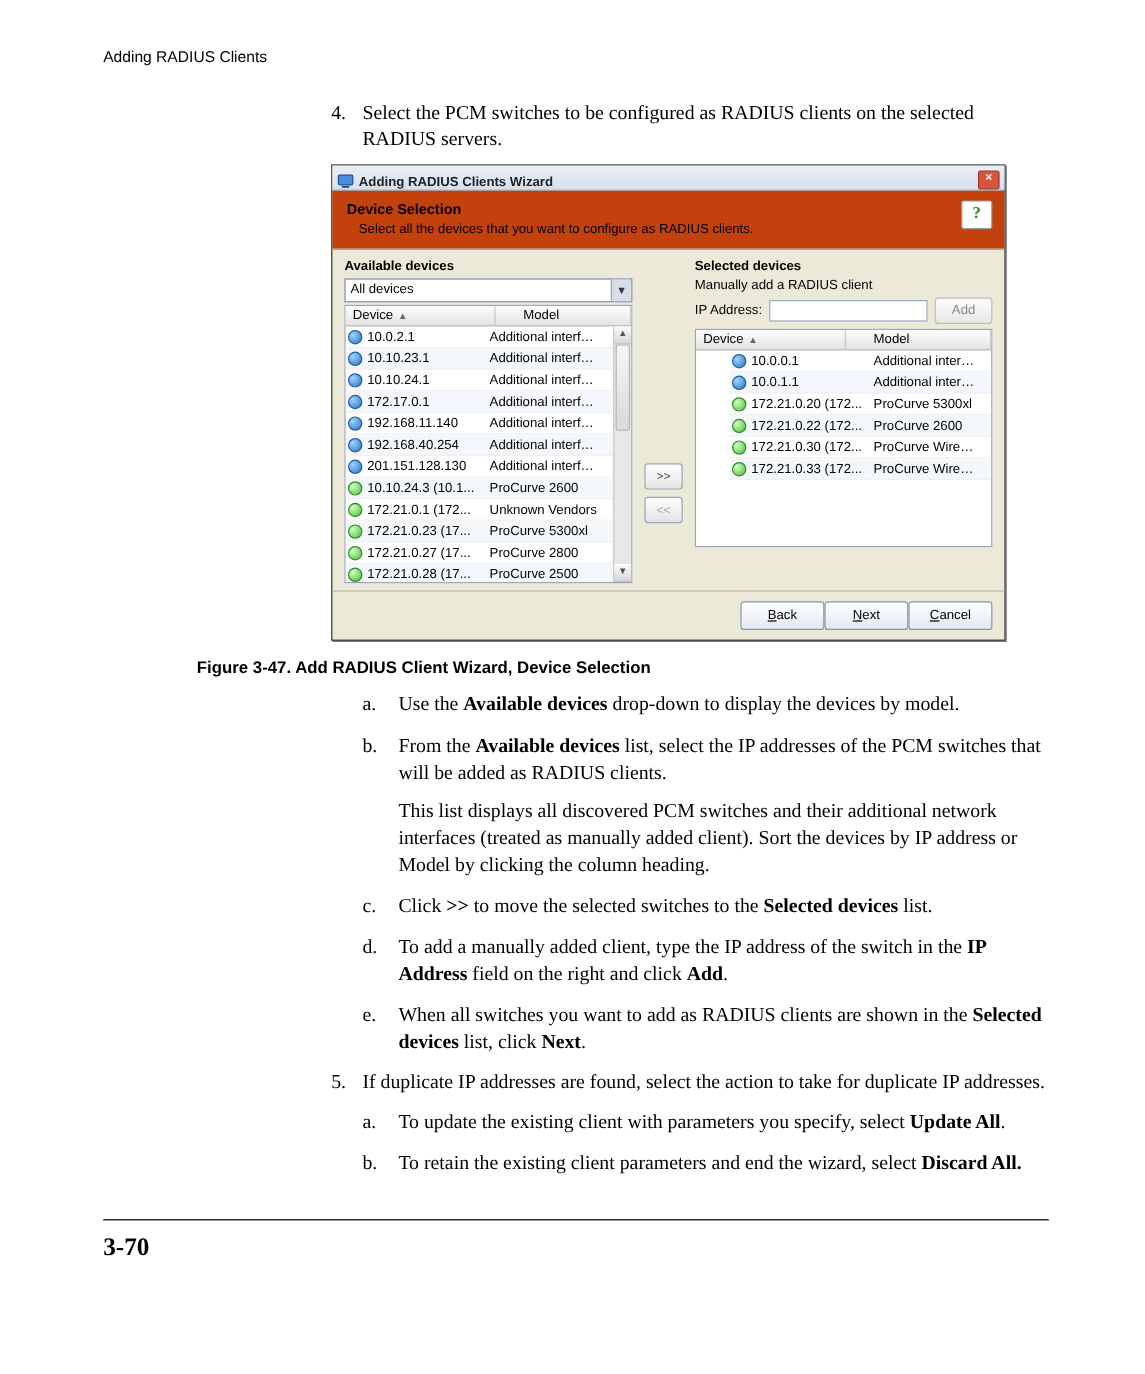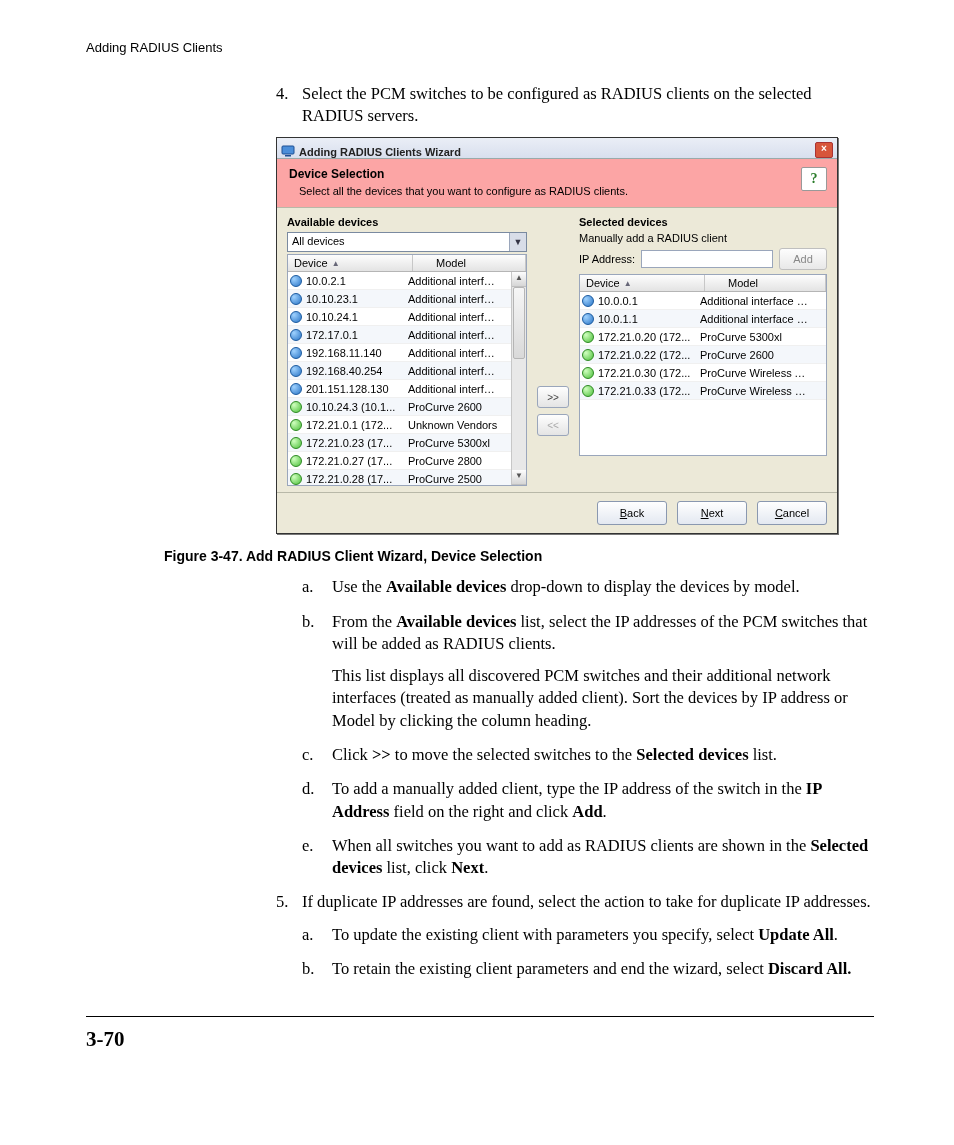--- a/index.html
+++ b/index.html
@@ -92,21 +92,21 @@
     color: #fff;
     border: 1px solid #a33;
     border-radius: 2px;
     font-size: 10px;
     line-height: 12px;
     text-align: center;
     font-weight: bold;
     cursor: pointer;
   }
   .hdr-panel {
-    background: #fca5a5;
+    background: #c2410c;
     border-bottom: 1px solid #b8b8a8;
     padding: 8px 12px 10px 12px;
     position: relative;
   }
   .hdr-panel .h1 {
     font-weight: bold;
     font-size: 12px;
     margin-bottom: 4px;
   }
   .hdr-panel .h2 {
@@ -287,21 +287,21 @@
     font-size: 11px;
     color: #888;
     display:flex; align-items:center; justify-content:center;
   }
   .grid.sel { height: 180px; }
   .wiz-foot {
     border-top: 1px solid #b8b8a8;
     padding: 8px 10px;
     display: flex;
     justify-content: flex-end;
-    gap: 10px;
+    gap: 0;
   }
   .wbtn {
     width: 68px; height: 22px;
     border: 1px solid #8a98b0;
     background: linear-gradient(#ffffff,#e3e8f1);
     border-radius: 3px;
     font-size: 11px;
     display:flex; align-items:center; justify-content:center;
     cursor: pointer;
   }
@@ -472,21 +472,21 @@
         </div>
         <div class="grid sel">
           <div class="ghead">
             <div class="gc dev">
               <span>Device</span>
               <span class="sort-glyph">▲</span>
             </div>
             <div class="gc mod">Model</div>
           </div>
           <div class="gbody" id="sel-body" style="position: relative;">
-              <div style="position: absolute; inset: 0px; overflow: hidden;">
+              <div style="position: absolute; inset: 0px; overflow: hidden; padding-left: 28px;">
                 <div class="grow">
                   <span class="gicon">
                     <span class="dot-blue"></span>
                   </span>
                   <span class="gdev">10.0.0.1</span>
                   <span class="gmod">Additional interface on..</span>
                 </div>
                 <div class="grow alt">
                   <span class="gicon">
                     <span class="dot-blue"></span>

